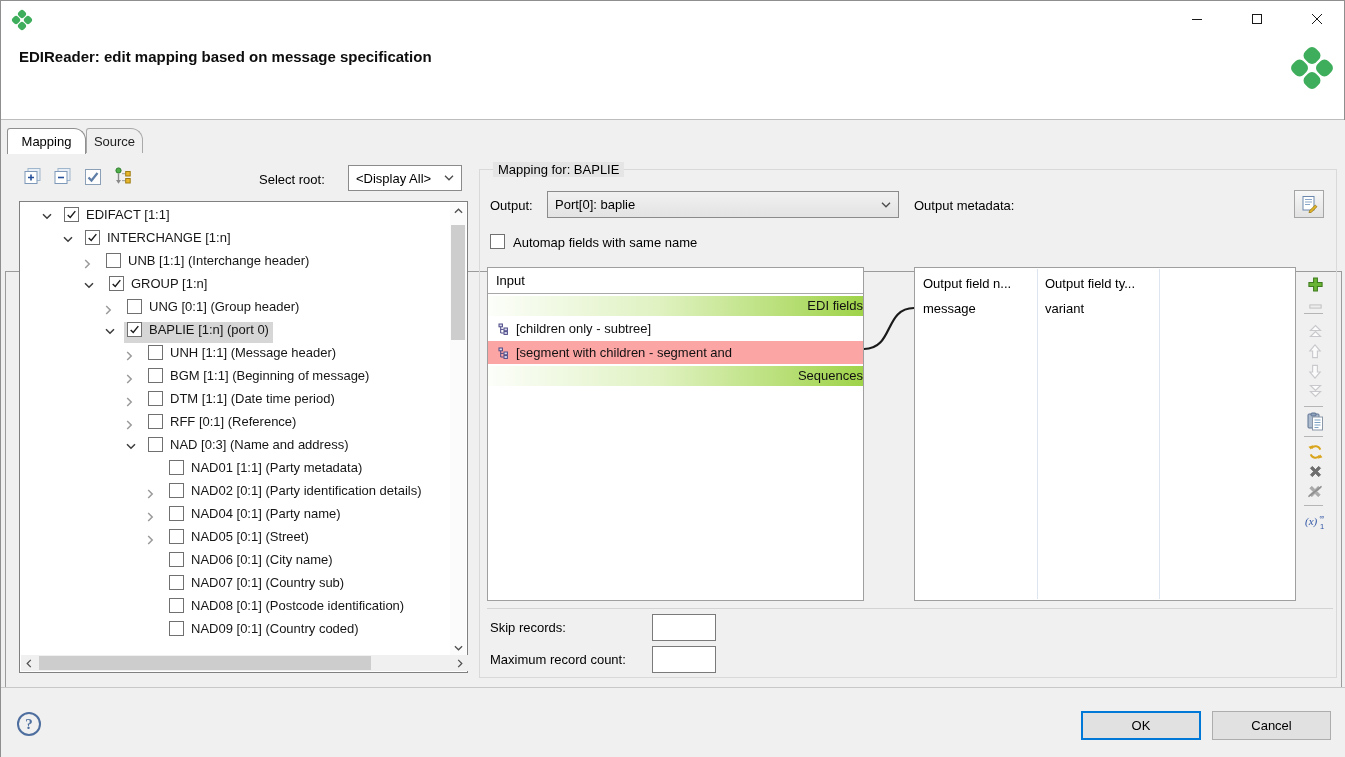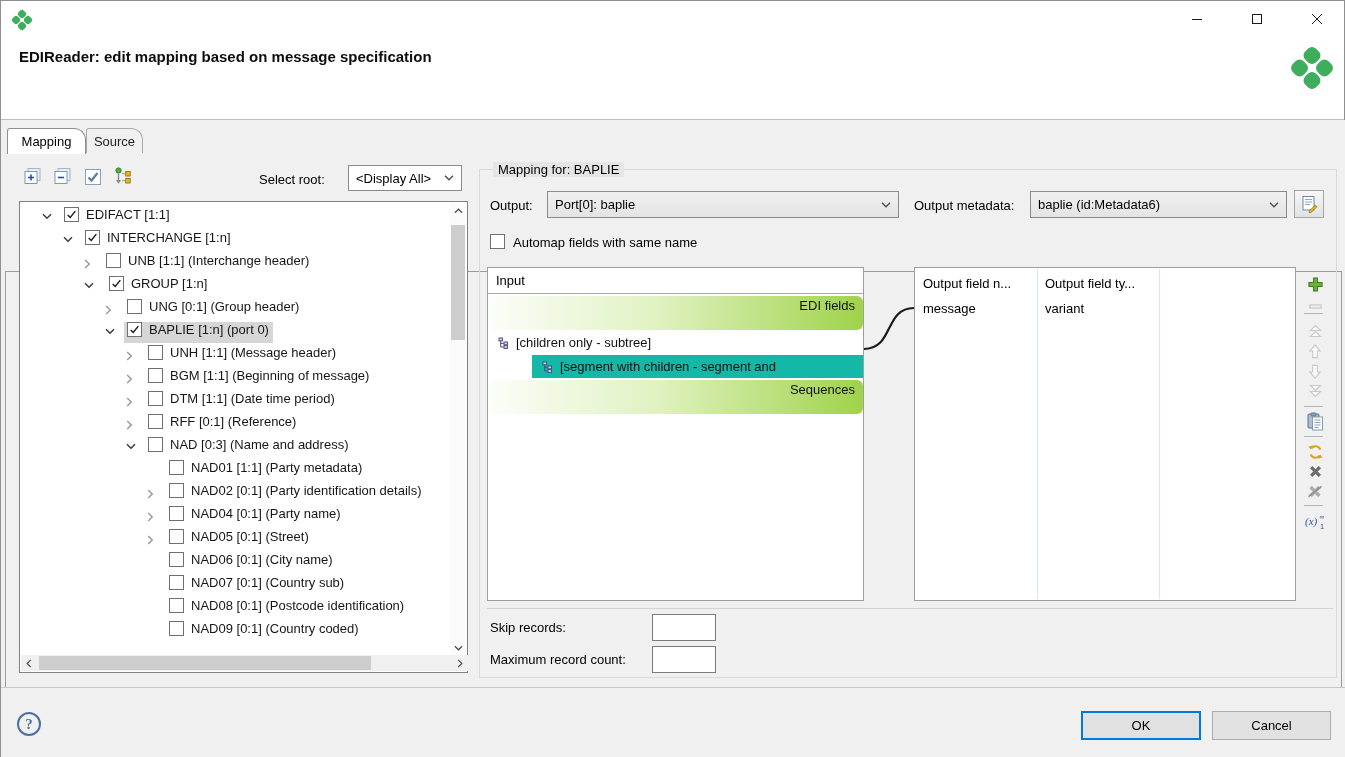--- a/index.html
+++ b/index.html
@@ -39,23 +39,23 @@
   #vthumb{position:absolute;left:1px;top:22px;width:14px;height:115px;background:#cdcdcd;}
   #hscroll{position:absolute;left:1px;bottom:1px;width:447px;height:16px;background:#f0f0f0;}
   #hthumb{position:absolute;left:18px;top:1px;width:332px;height:14px;background:#cdcdcd;}
   .sarrow{position:absolute;display:flex;align-items:center;justify-content:center;width:16px;height:16px;line-height:0;}
   
   #group{position:absolute;left:478px;top:168px;width:858px;height:509px;border:1px solid #d9d9d9;box-sizing:border-box;}
   #group-title{position:absolute;left:492px;top:161px;font-size:13px;color:#000;background:#e5e5e5;padding:0 5px;}
   
   #input-panel{position:absolute;left:486px;top:266px;width:377px;height:334px;background:#fff;border:1px solid #9f9f9f;box-sizing:border-box;}
   #input-header{height:25px;line-height:25px;padding-left:8px;font-size:13px;color:#000;border-bottom:1px solid #a8a8a8;}
-  .grow{height:34px;margin-top:2px;background:linear-gradient(90deg,#fcfefa 0%,#e0f2c2 45%,#9fd349 100%);font-size:13px;color:#111;text-align:right;line-height:20px;padding-right:8px;border-radius:6px;}
+  .grow{height:20px;margin-top:2px;background:linear-gradient(90deg,#fcfefa 0%,#e0f2c2 45%,#9fd349 100%);font-size:13px;color:#111;text-align:right;line-height:20px;}
   .irow{height:23px;display:flex;align-items:center;gap:6px;padding-left:10px;font-size:13px;color:#111;margin-top:1px;}
-  .irow.sel{background:#14b8a6;margin-left:44px;}
+  .irow.sel{background:#fca5a5;}
   .iicon{line-height:0;}
   
   #out-table{position:absolute;left:913px;top:266px;width:382px;height:334px;background:#fff;border:1px solid #9f9f9f;box-sizing:border-box;}
   .vline{position:absolute;top:1px;bottom:1px;width:1px;background:#dde6f0;}
   .ocell{position:absolute;font-size:13px;color:#000;white-space:nowrap;overflow:hidden;}
   
   #side-toolbar{position:absolute;left:1300px;top:268px;width:28px;height:290px;}
   .sbtn{position:absolute;left:3px;width:22px;height:20px;background:none;border:none;padding:0;display:flex;align-items:center;justify-content:center;line-height:0;}
   .ssep{position:absolute;left:3px;width:19px;height:1px;background:#b5b5b5;}
   
@@ -365,28 +365,20 @@
   <span class="lbl" style="left:489px;top:197px;">Output:</span>
   <div class="combo gray" style="left:546px;top:190px;width:352px;height:27px;">
     <span class="val">Port[0]: baplie</span>
     <span class="chev">
       <svg width="10" height="6" viewBox="0 0 10 6">
           <path d="M1 .8 L5 4.8 L9 .8" fill="none" stroke="#4a4a4a" stroke-width="1.3"></path>
         </svg>
     </span>
   </div>
   <span class="lbl" style="left:913px;top:197px;">Output metadata:</span>
-  <div class="combo gray" style="left:1029px;top:190px;width:257px;height:27px;">
-    <span class="val">baplie (id:Metadata6)</span>
-    <span class="chev">
-      <svg width="10" height="6" viewBox="0 0 10 6">
-          <path d="M1 .8 L5 4.8 L9 .8" fill="none" stroke="#4a4a4a" stroke-width="1.3"></path>
-        </svg>
-    </span>
-  </div>
   <button class="abs" style="left:1293px;top:189px;width:30px;height:28px;background:linear-gradient(#f7f7f7,#e2e2e2);border:1px solid #a5a5a5;display:flex;align-items:center;justify-content:center;padding:0;">
     <span style="line-height:0;">
       <svg width="18" height="18" viewBox="0 0 18 18">
           <rect x="3" y="1.5" width="11" height="13.5" fill="#fff" stroke="#6c87ad"></rect>
           <path d="M5 4.5h7M5 7h7M5 9.5h5" stroke="#89a6c8" stroke-width="1"></path>
           <path d="M9.5 15.8 L15.3 10 L17 11.7 L11.2 17.5 L9 17.9 Z" fill="#e0b42a" stroke="#8f6e0e" stroke-width=".7"></path>
         </svg>
     </span>
   </button>
 

